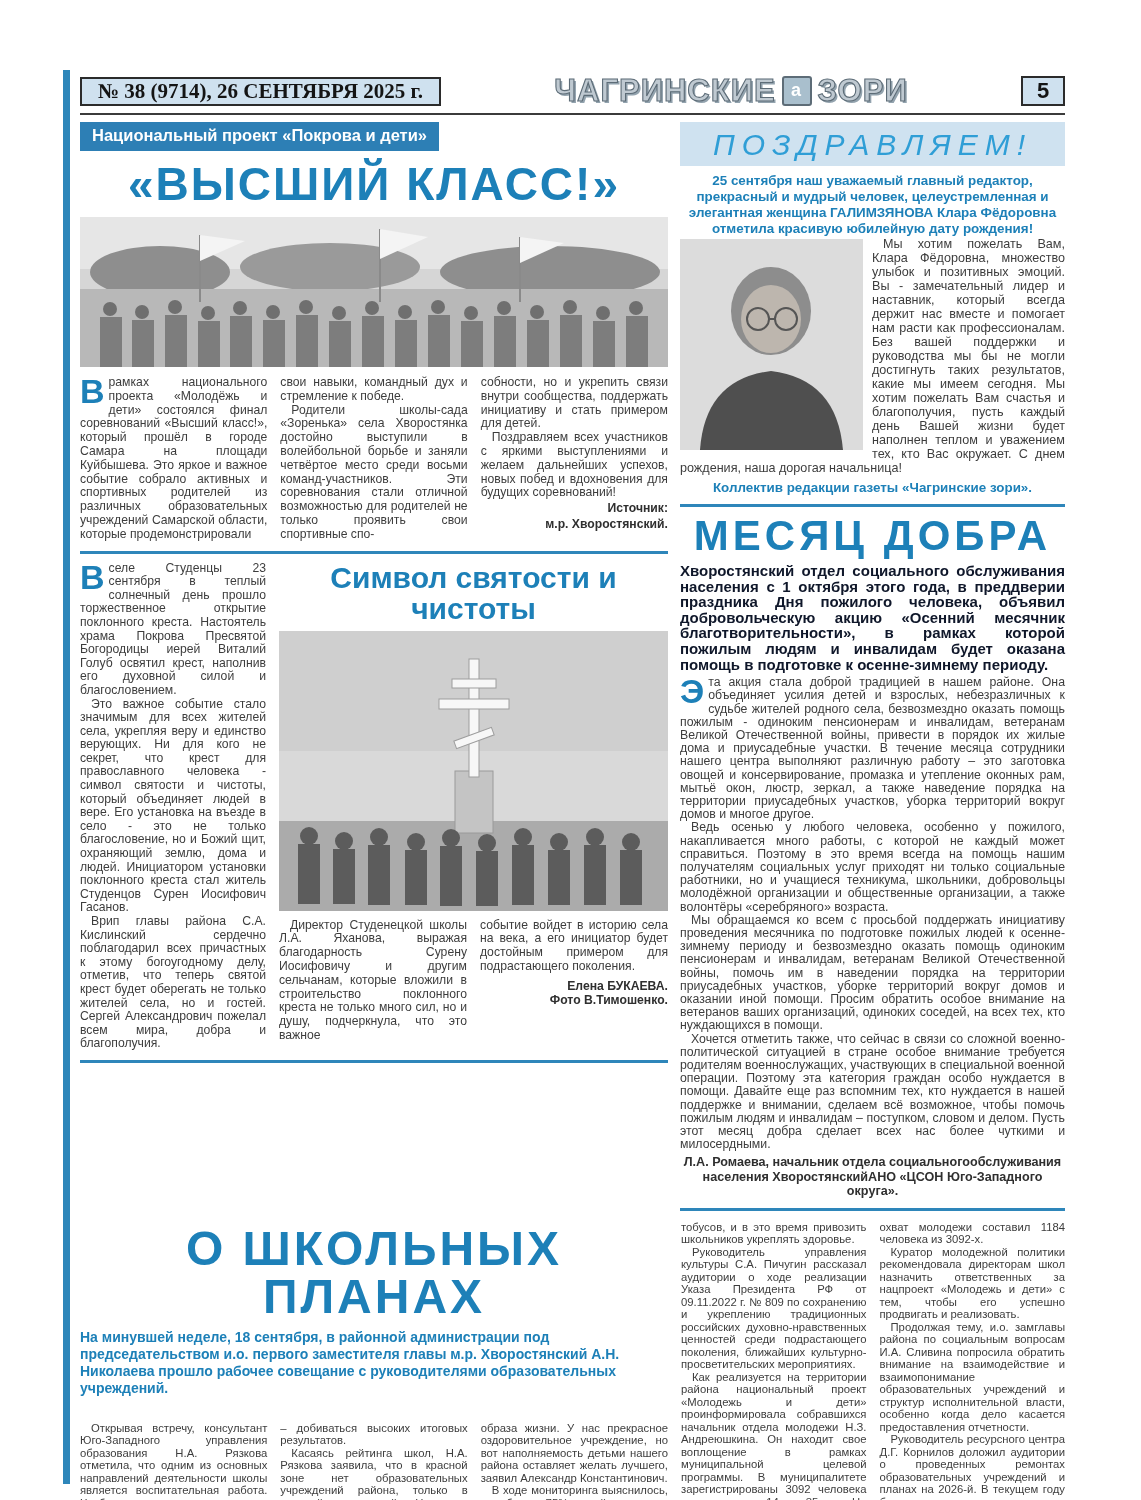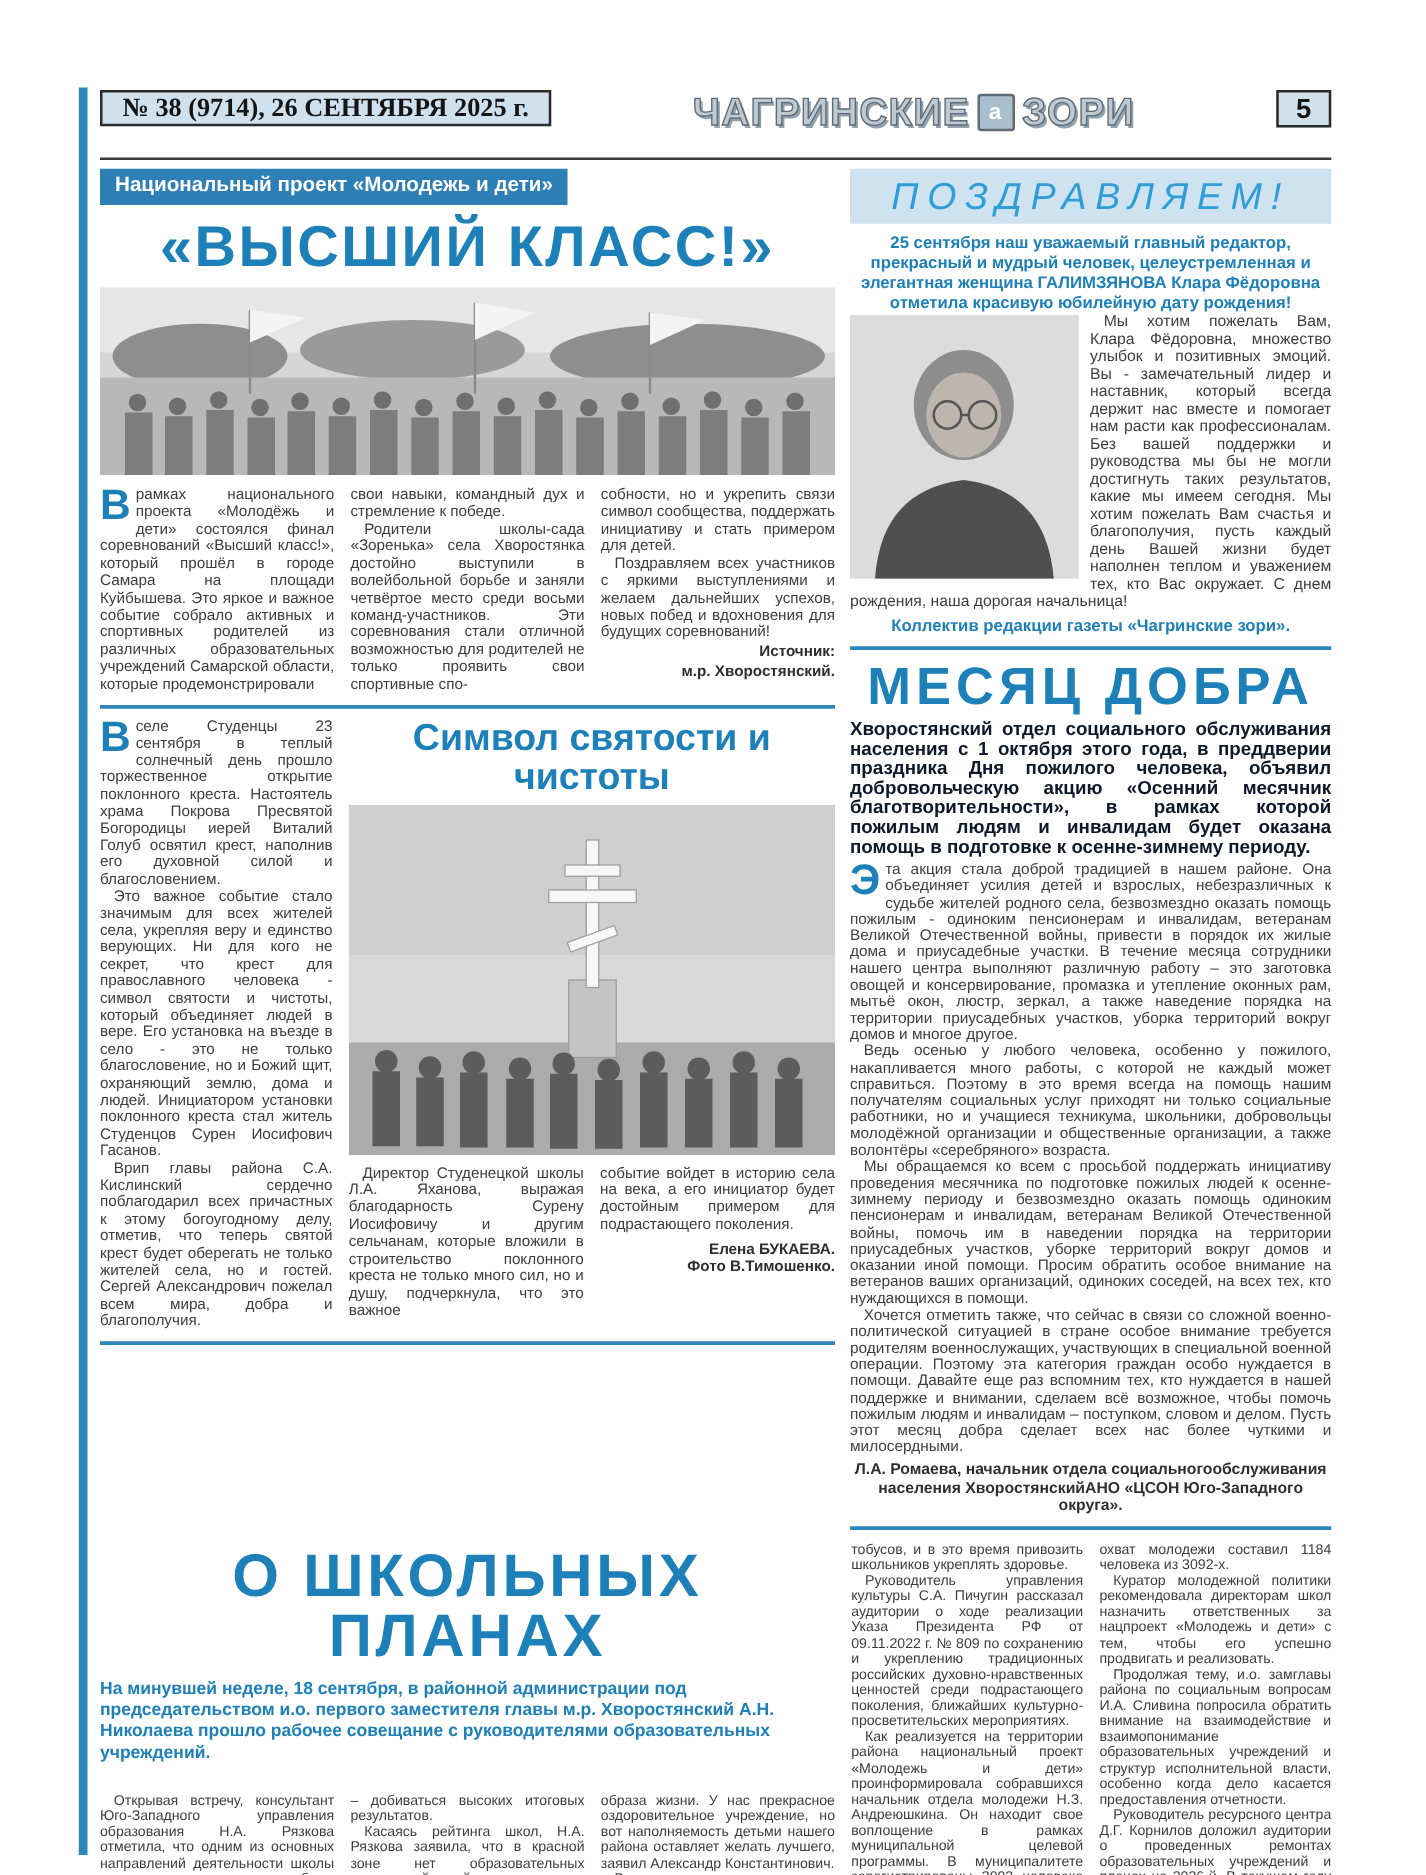--- a/index.html
+++ b/index.html
@@ -5,21 +5,21 @@
   html,body{margin:0;padding:0;}
   body{
     width:1141px;height:1500px;position:relative;overflow:hidden;
     background:#ffffff;color:#3d3d3d;
     font-family:"Liberation Sans","DejaVu Sans",sans-serif;
   }
   .strip{position:absolute;left:63px;top:70px;width:7px;height:1414px;background:#2e86ba;}
   .page{position:absolute;left:80px;top:72px;width:985px;}
 
   
-  .hdr{display:flex;align-items:flex-start;gap:14px;height:38px;border-bottom:2px solid #3b3b3b;padding-bottom:16px;}
+  .hdr{display:flex;align-items:center;gap:14px;height:38px;border-bottom:2px solid #3b3b3b;padding-bottom:3px;}
   .issue-box{border:2px solid #2b2b2b;background:#cfe1ef;display:flex;align-items:center;
     padding:0 16px;font-family:"Liberation Serif","DejaVu Serif",serif;font-weight:bold;
     font-size:21px;color:#141414;white-space:nowrap;}
   .masthead{flex:1;display:flex;align-items:center;justify-content:center;gap:6px;
     font-weight:800;font-size:31px;letter-spacing:1px;color:#bfc9d1;
     -webkit-text-stroke:1.1px #5d6c77;text-shadow:2px 2px 0 #93a3ae;}
   .emblem{display:inline-block;width:26px;height:26px;background:#a9bfcd;border:2px solid #5d6c77;
     color:#ffffff;-webkit-text-stroke:0;text-shadow:none;font-size:18px;font-weight:bold;
     text-align:center;line-height:24px;border-radius:3px;}
   .pagenum-box{border:2px solid #2b2b2b;background:#cfe1ef;width:40px;display:flex;
@@ -90,21 +90,21 @@
       <span>ЗОРИ</span>
     </div>
     <div class="pagenum-box">5</div>
   </div>
 
   <div class="main">
 
     <div>
 
       <div>
-        <span class="banner">Национальный проект «Молодежь и дети»</span>
+        <span class="banner">Национальный проект «Покрова и дети»</span>
         <div class="a1-title">«ВЫСШИЙ  КЛАСС!»</div>
 
         <svg class="photo" width="588" height="150" viewBox="0 0 588 150" preserveAspectRatio="none">
           <rect width="588" height="150" fill="#d6d6d6"></rect>
           <rect width="588" height="52" fill="#e6e6e6"></rect>
           <ellipse cx="80" cy="55" rx="70" ry="26" fill="#8e8e8e"></ellipse>
           <ellipse cx="250" cy="50" rx="90" ry="24" fill="#9a9a9a"></ellipse>
           <ellipse cx="470" cy="55" rx="110" ry="26" fill="#8e8e8e"></ellipse>
           <rect y="72" width="588" height="78" fill="#b8b8b8"></rect>
           <g fill="#6f6f6f">
@@ -159,21 +159,21 @@
 
         <div class="cols3">
           <div>
             <p><span class="dropcap">В</span><span>рамках национального проекта «Молодёжь и дети» состоялся финал соревнований «Высший класс!», который прошёл в городе Самара на площади Куйбышева. Это яркое и важное событие собрало активных и спортивных родителей из различных образовательных учреждений Самарской области, которые продемонстрировали</span></p>
           </div>
           <div>
             <p>свои навыки, командный дух и стремление к победе.</p>
             <p class="ind">Родители школы-сада «Зоренька» села Хворостянка достойно выступили в волейбольной борьбе и заняли четвёртое место среди восьми команд-участников. Эти соревнования стали отличной возможностью для родителей не только проявить свои спортивные спо-</p>
           </div>
           <div>
-            <p>собности, но и укрепить связи символ сообщества, поддержать инициативу и стать примером для детей.</p>
+            <p>собности, но и укрепить связи внутри сообщества, поддержать инициативу и стать примером для детей.</p>
             <p class="ind">Поздравляем всех участников с яркими выступлениями и желаем дальнейших успехов, новых побед и вдохновения для будущих соревнований!</p>
             <p class="src">Источник:</p>
             <p class="src">м.р. Хворостянский.</p>
           </div>
         </div>
       </div>
 
       <hr class="rule">
 
       <div class="a2">

